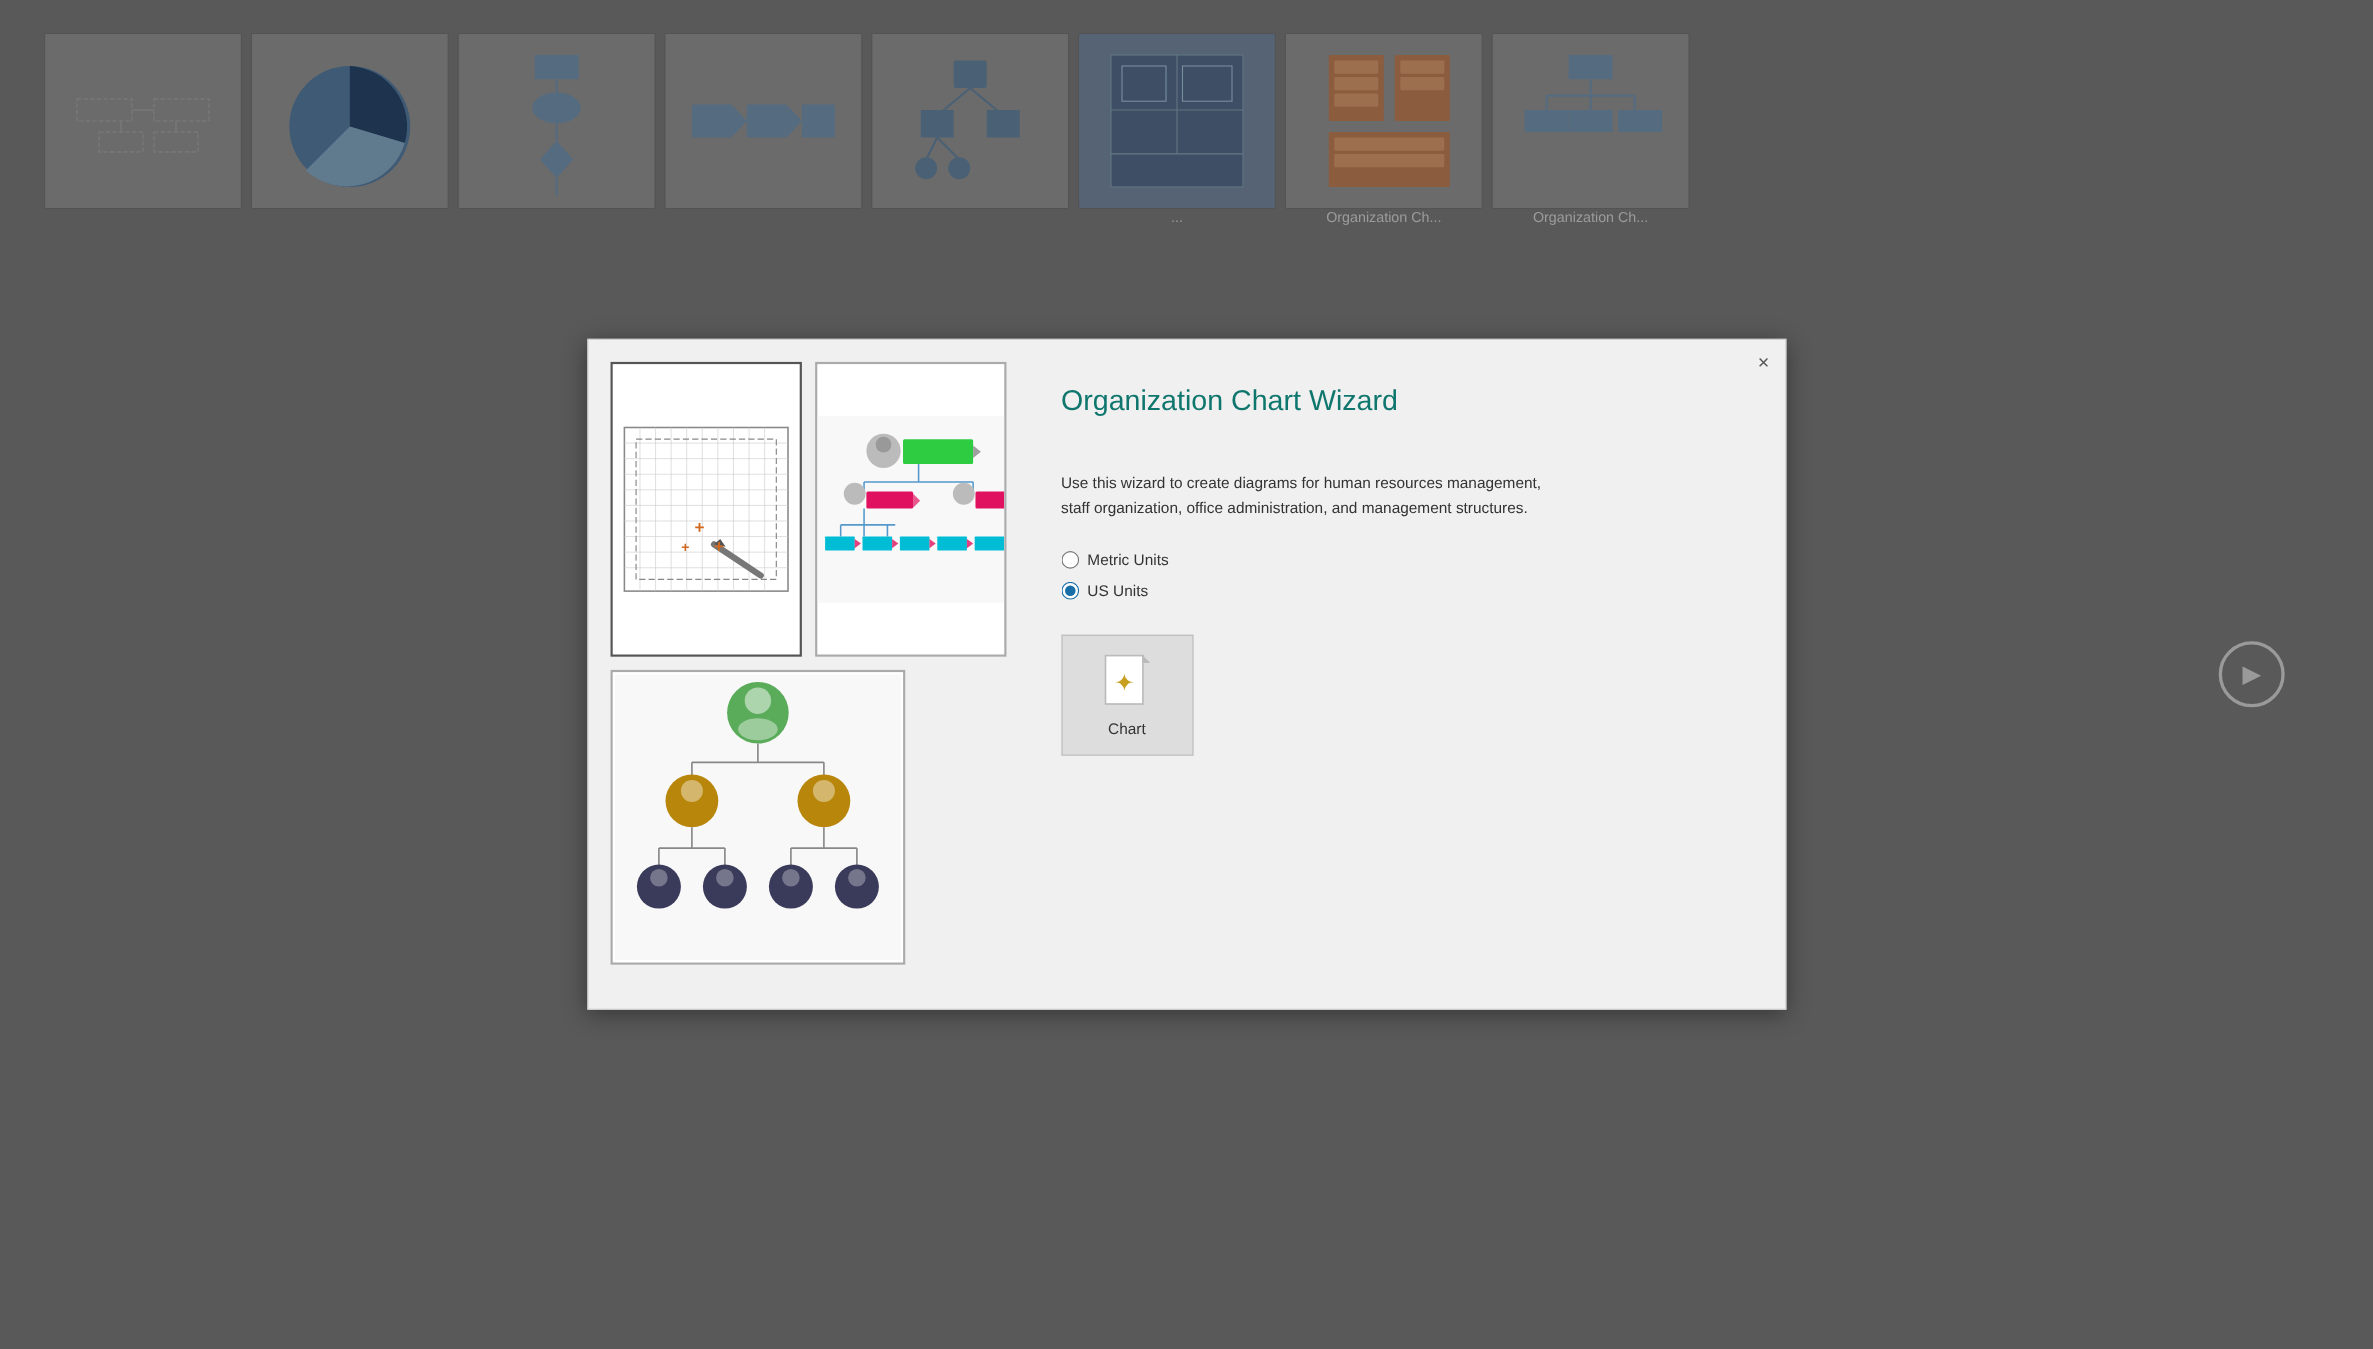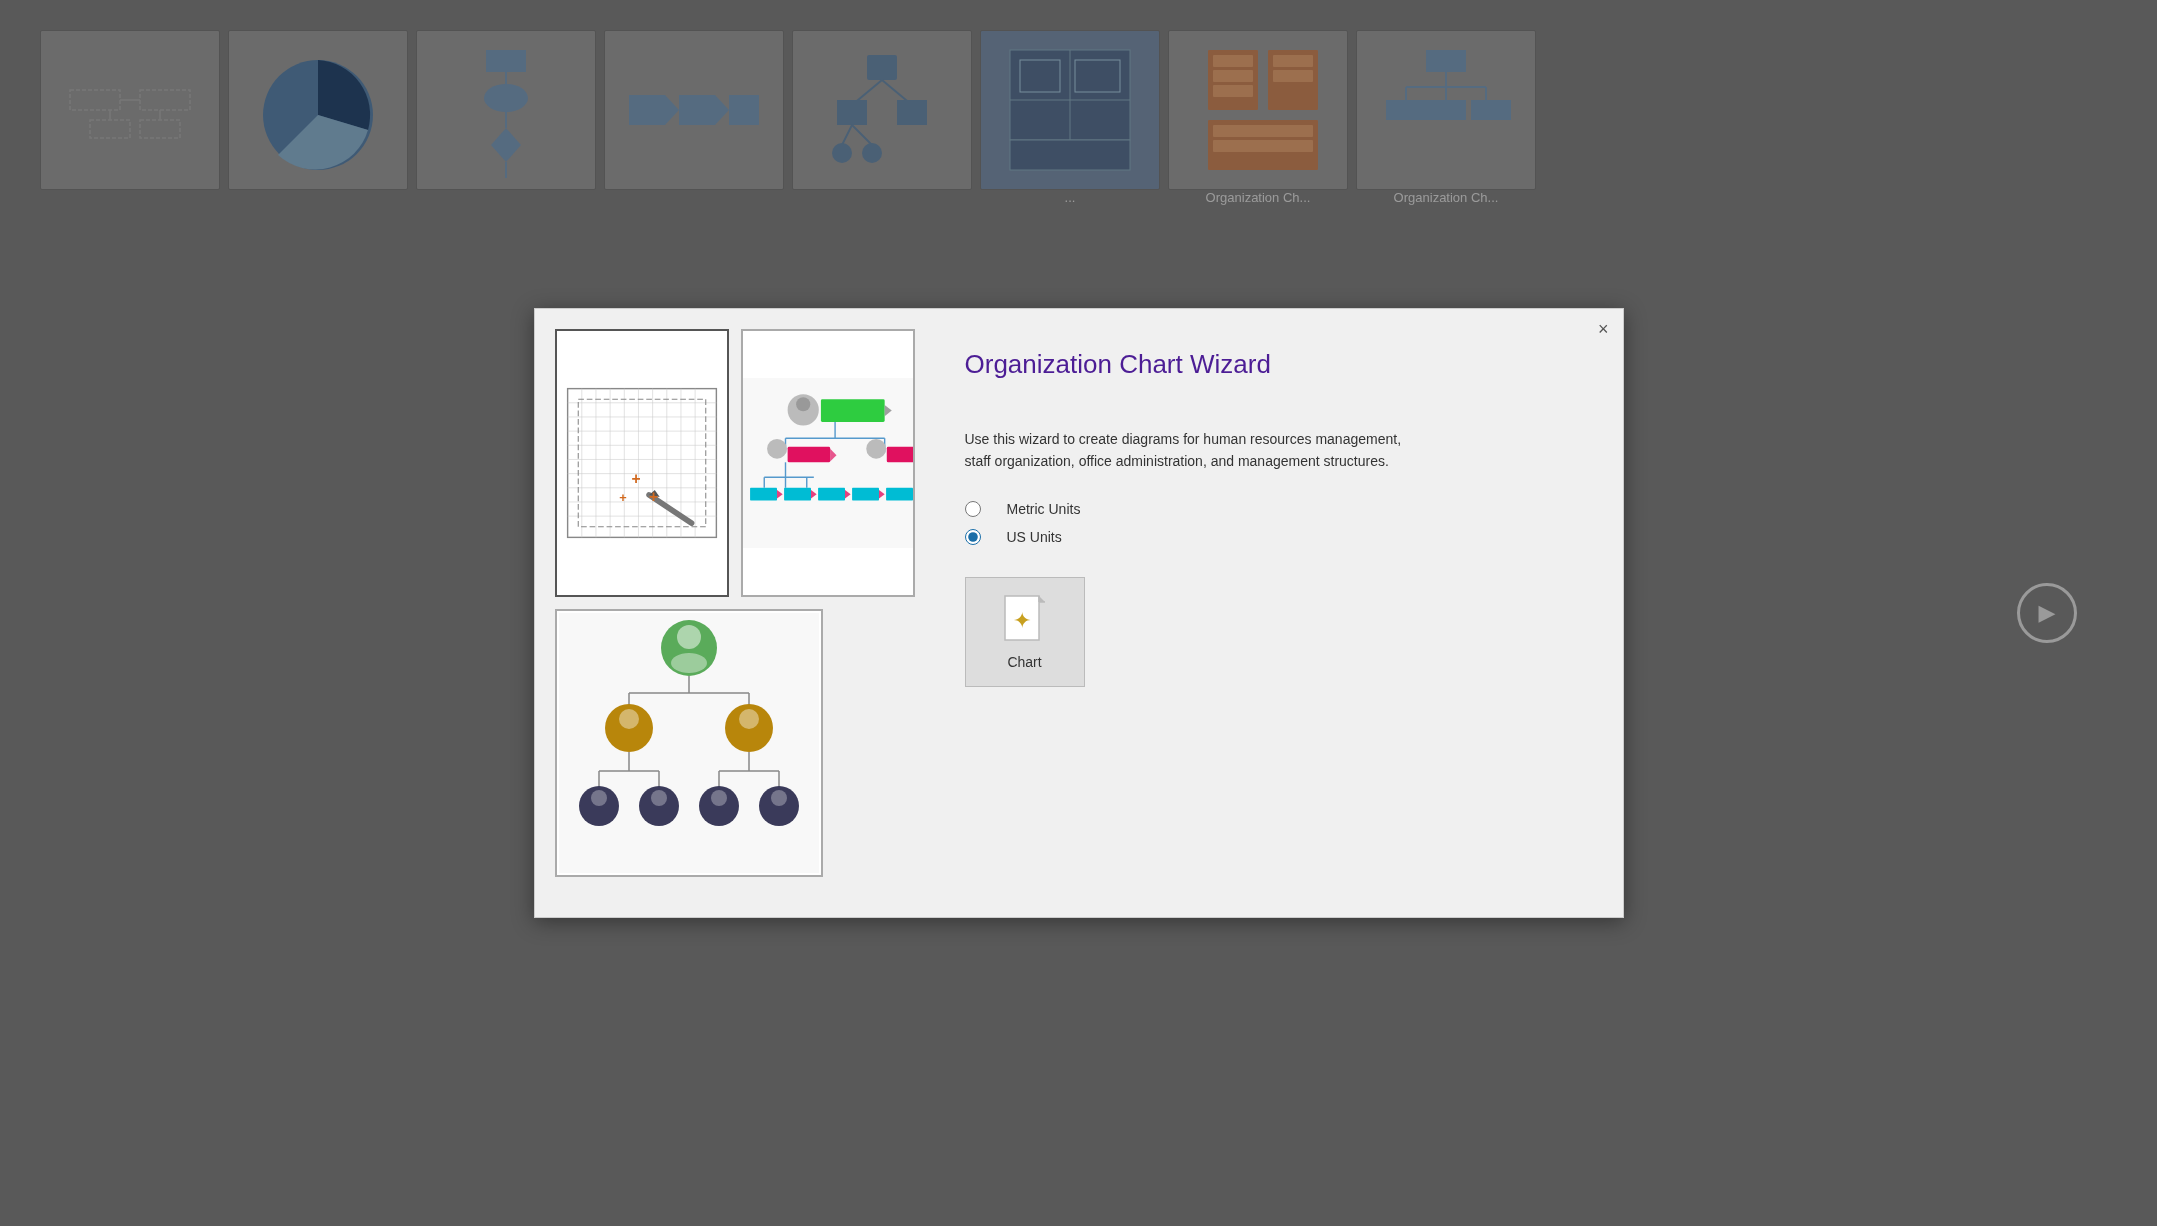--- a/index.html
+++ b/index.html
@@ -160,21 +160,21 @@
     
     .right-panel {
       flex: 1;
       padding: 20px 30px;
       display: flex;
       flex-direction: column;
     }
 
     .wizard-title {
       font-size: 26px;
-      color: #4c1d95;
+      color: #0f766e;
       margin-bottom: 18px;
       font-weight: 300;
     }
 
     .wizard-description {
       font-size: 14px;
       color: #333;
       line-height: 1.6;
       margin-bottom: 28px;
       max-width: 440px;
@@ -184,21 +184,21 @@
     .radio-group {
       display: flex;
       flex-direction: column;
       gap: 12px;
       margin-bottom: 32px;
     }
 
     .radio-item {
       display: flex;
       align-items: center;
-      gap: 26px;
+      gap: 8px;
       cursor: pointer;
       font-size: 14px;
       color: #333;
     }
 
     .radio-item input[type="radio"] {
       width: 16px;
       height: 16px;
       cursor: pointer;
       accent-color: #1a6ea8;

